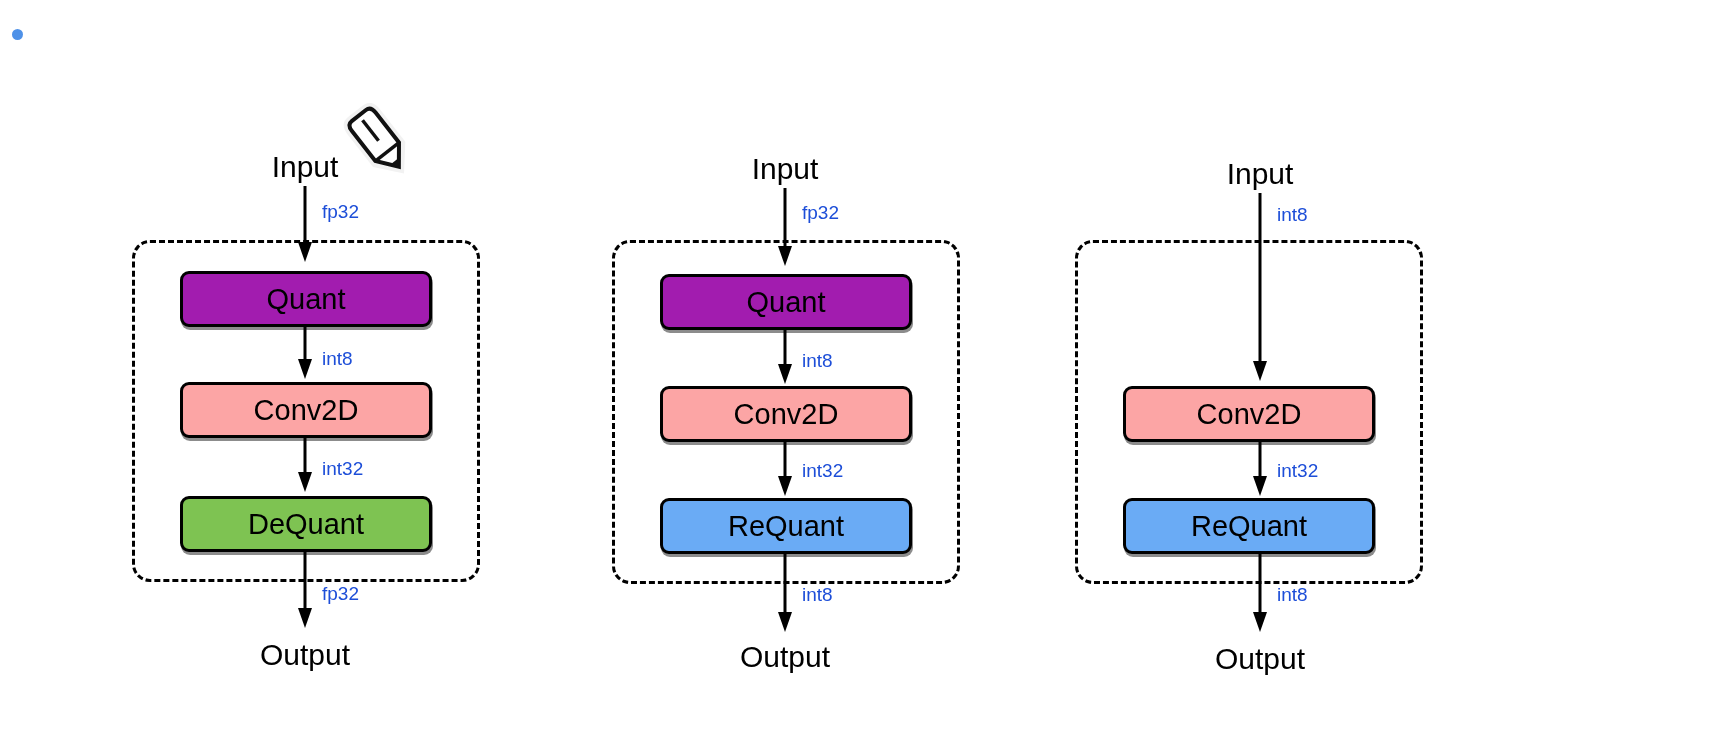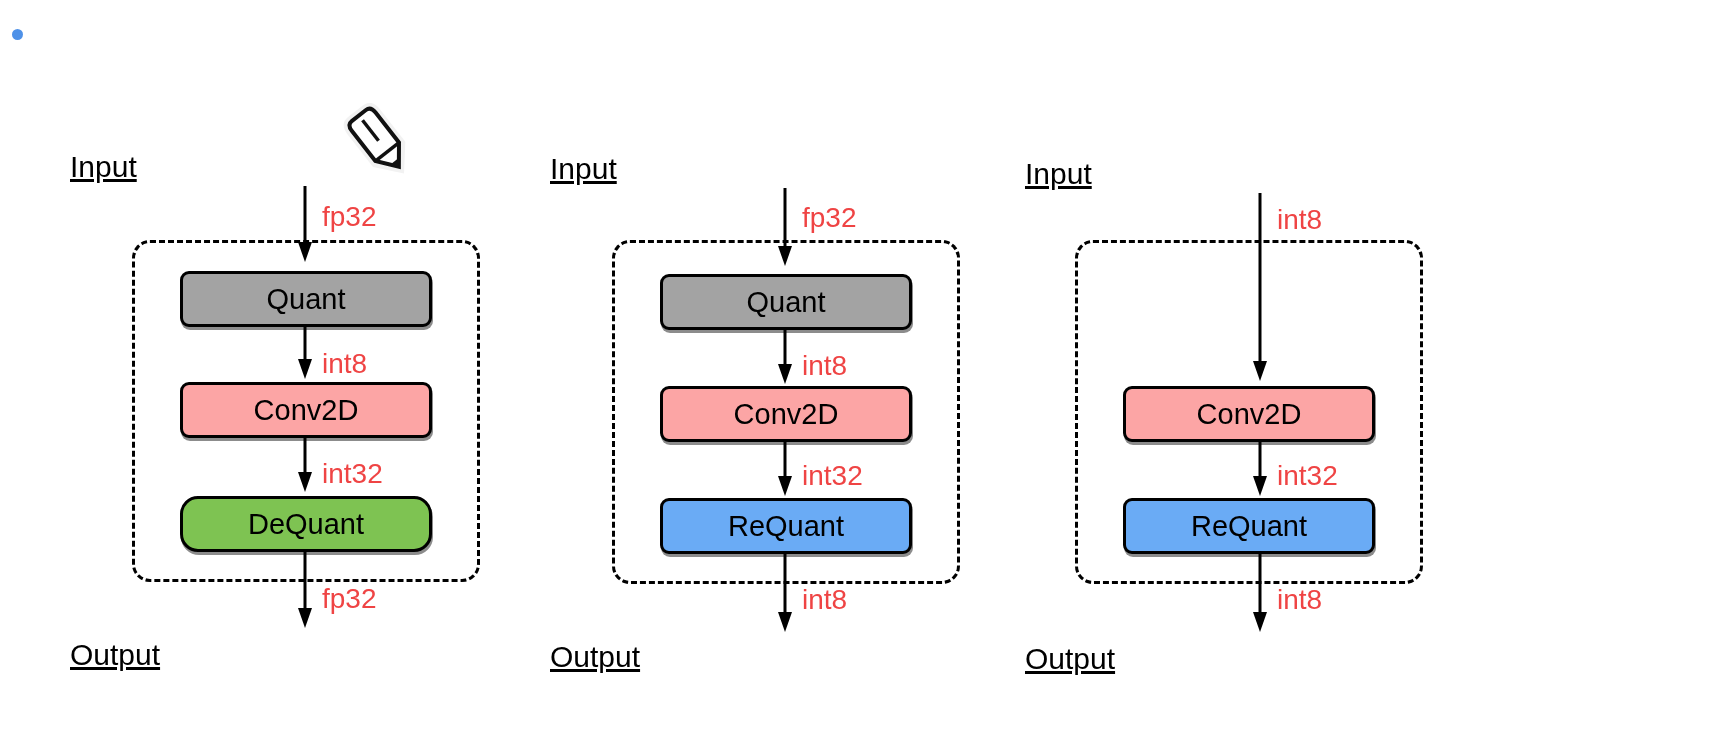--- a/index.html
+++ b/index.html
@@ -56,27 +56,27 @@
   }
   .column {
     position: absolute;
     top: 0;
     width: 470px;
     height: 740px;
   }
 
   .node-label {
     position: absolute;
+    text-align: center;
     font-size: 30px;
     font-weight: normal;
     color: #000000;
     font-family: "Liberation Sans", "DejaVu Sans", sans-serif;
     white-space: nowrap;
     line-height: 34px;
-    text-decoration: underline;
   }
 
   .dashed-box {
     position: absolute;
     border: 3px dashed #000000;
     border-radius: 18px;
     box-sizing: border-box;
     background: transparent;
   }
 
@@ -86,36 +86,36 @@
     border: 3px solid #000000;
     border-radius: 9px;
     display: flex;
     align-items: center;
     justify-content: center;
     font-size: 29px;
     color: #000000;
     font-family: "Liberation Sans", "DejaVu Sans", sans-serif;
     box-shadow: 1px 3px 0px rgba(0,0,0,0.45);
   }
-  .op-quant   { background: #a3a3a3; text-align: right; }
+  .op-quant   { background: #a21caf; text-align: right; }
   .op-conv    { background: #fca5a5; }
-  .op-dequant { background: #7ec352; border-radius: 18px; }
+  .op-dequant { background: #7ec352; }
   .op-requant { background: #6aabf5; }
 
   
   .arrow-svg {
     position: absolute;
     overflow: visible;
     pointer-events: none;
   }
 
   .edge-label {
     position: absolute;
-    font-size: 28px;
-    color: #ef4444;
+    font-size: 19px;
+    color: #1d4ed8;
     font-family: "Liberation Sans", "DejaVu Sans", sans-serif;
     white-space: nowrap;
   }
 
   
   #pencil-cursor {
     position: absolute;
     left: 337px;
     top: 103px;
     width: 78px;

